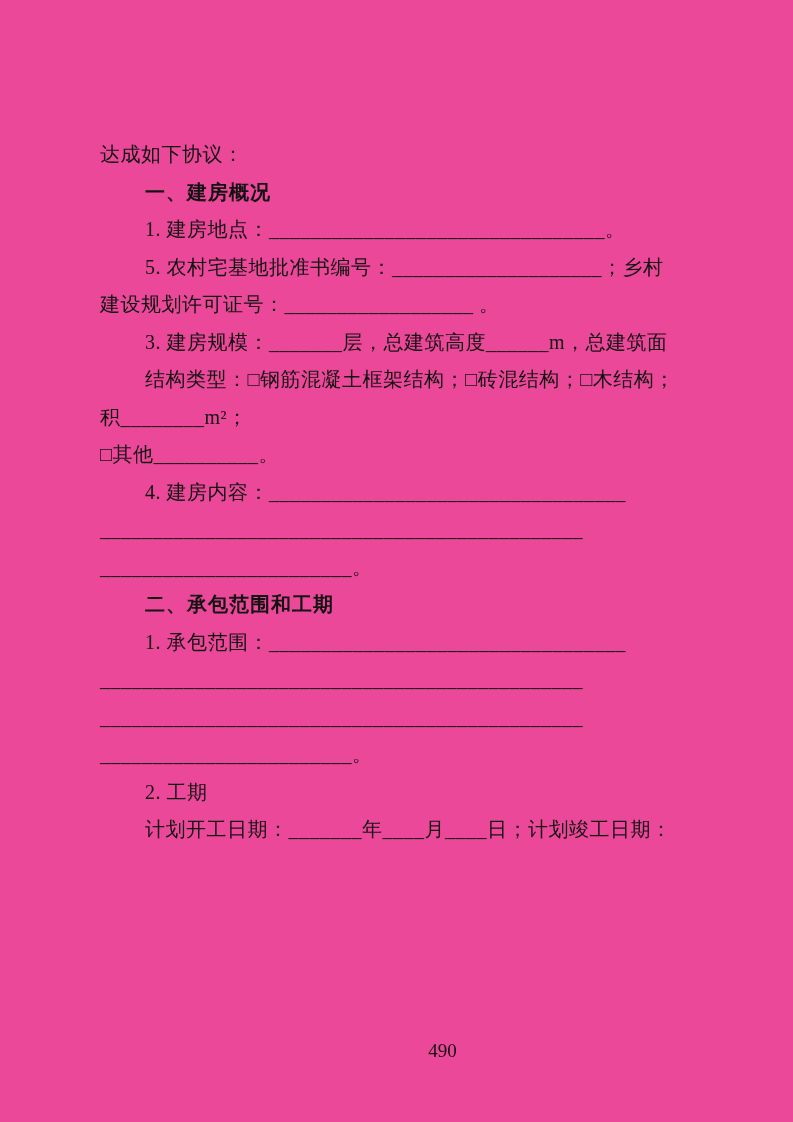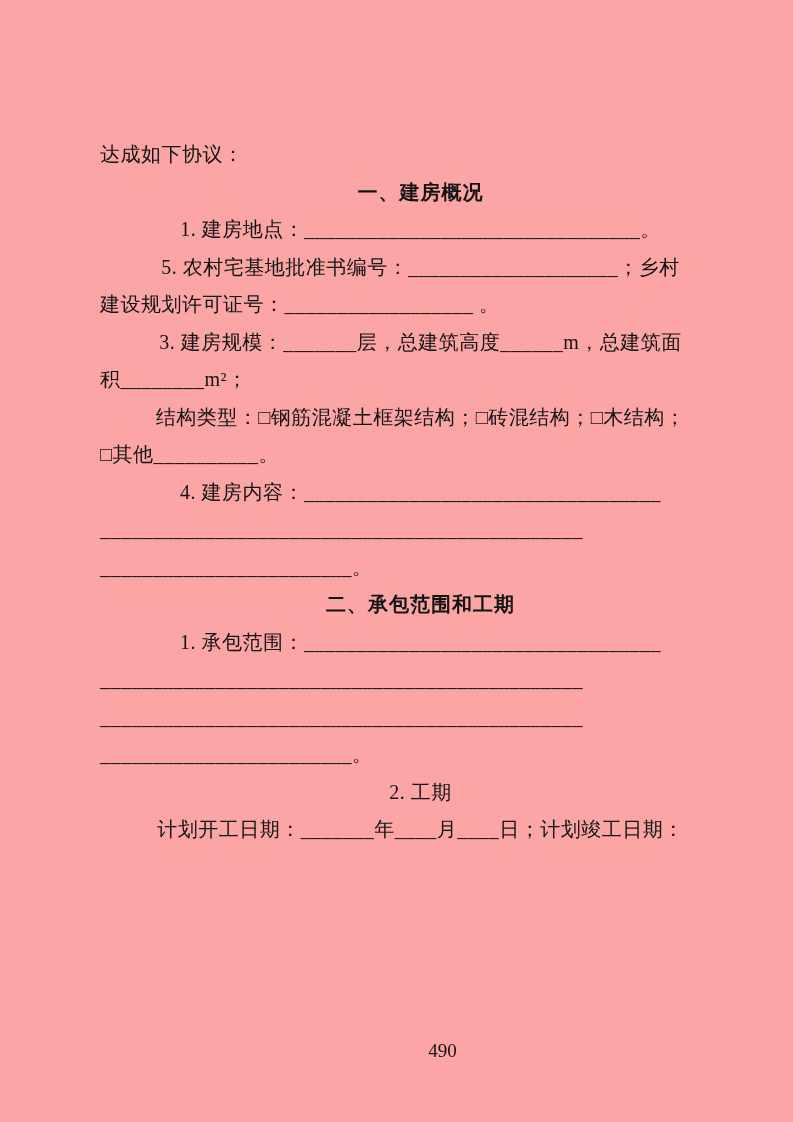--- a/index.html
+++ b/index.html
@@ -4,42 +4,41 @@
 <style>
   html, body {
     margin: 0;
     padding: 0;
     background: #ffffff;
   }
   .page {
     position: relative;
     width: 793px;
     height: 1122px;
-    background: #fca5a5;
+    background: #ec4899;
     color: #121212;
     overflow: hidden;
   }
   .content {
     position: absolute;
     left: 100px;
     top: 136px;
     width: 596px;
     font-family: "Liberation Serif", serif;
     font-size: 20px;
     color: #121212;
   }
   .line {
     height: 37.5px;
     line-height: 37.5px;
     white-space: pre;
     letter-spacing: 0.5px;
   }
   .indent {
     padding-left: 45px;
-    text-align: center;
   }
   .heading {
     font-family: "Liberation Sans", sans-serif;
     font-weight: bold;
     letter-spacing: 1px;
   }
   .page-number {
     position: absolute;
     left: 0;
     top: 1040px;
@@ -55,22 +54,22 @@
 <body>
 
 <div class="page">
   <div class="content">
     <div class="line">达成如下协议：</div>
     <div class="line indent heading">一、建房概况</div>
     <div class="line indent">1. 建房地点：________________________________。</div>
     <div class="line indent">5. 农村宅基地批准书编号：____________________；乡村</div>
     <div class="line">建设规划许可证号：__________________ 。</div>
     <div class="line indent">3. 建房规模：_______层，总建筑高度______m，总建筑面</div>
+    <div class="line indent">结构类型：□钢筋混凝土框架结构；□砖混结构；□木结构；</div>
     <div class="line">积________m²；</div>
-    <div class="line indent">结构类型：□钢筋混凝土框架结构；□砖混结构；□木结构；</div>
     <div class="line">□其他__________。</div>
     <div class="line indent">4. 建房内容：__________________________________</div>
     <div class="line">______________________________________________</div>
     <div class="line">________________________。</div>
     <div class="line indent heading">二、承包范围和工期</div>
     <div class="line indent">1. 承包范围：__________________________________</div>
     <div class="line">______________________________________________</div>
     <div class="line">______________________________________________</div>
     <div class="line">________________________。</div>
     <div class="line indent">2. 工期</div>

